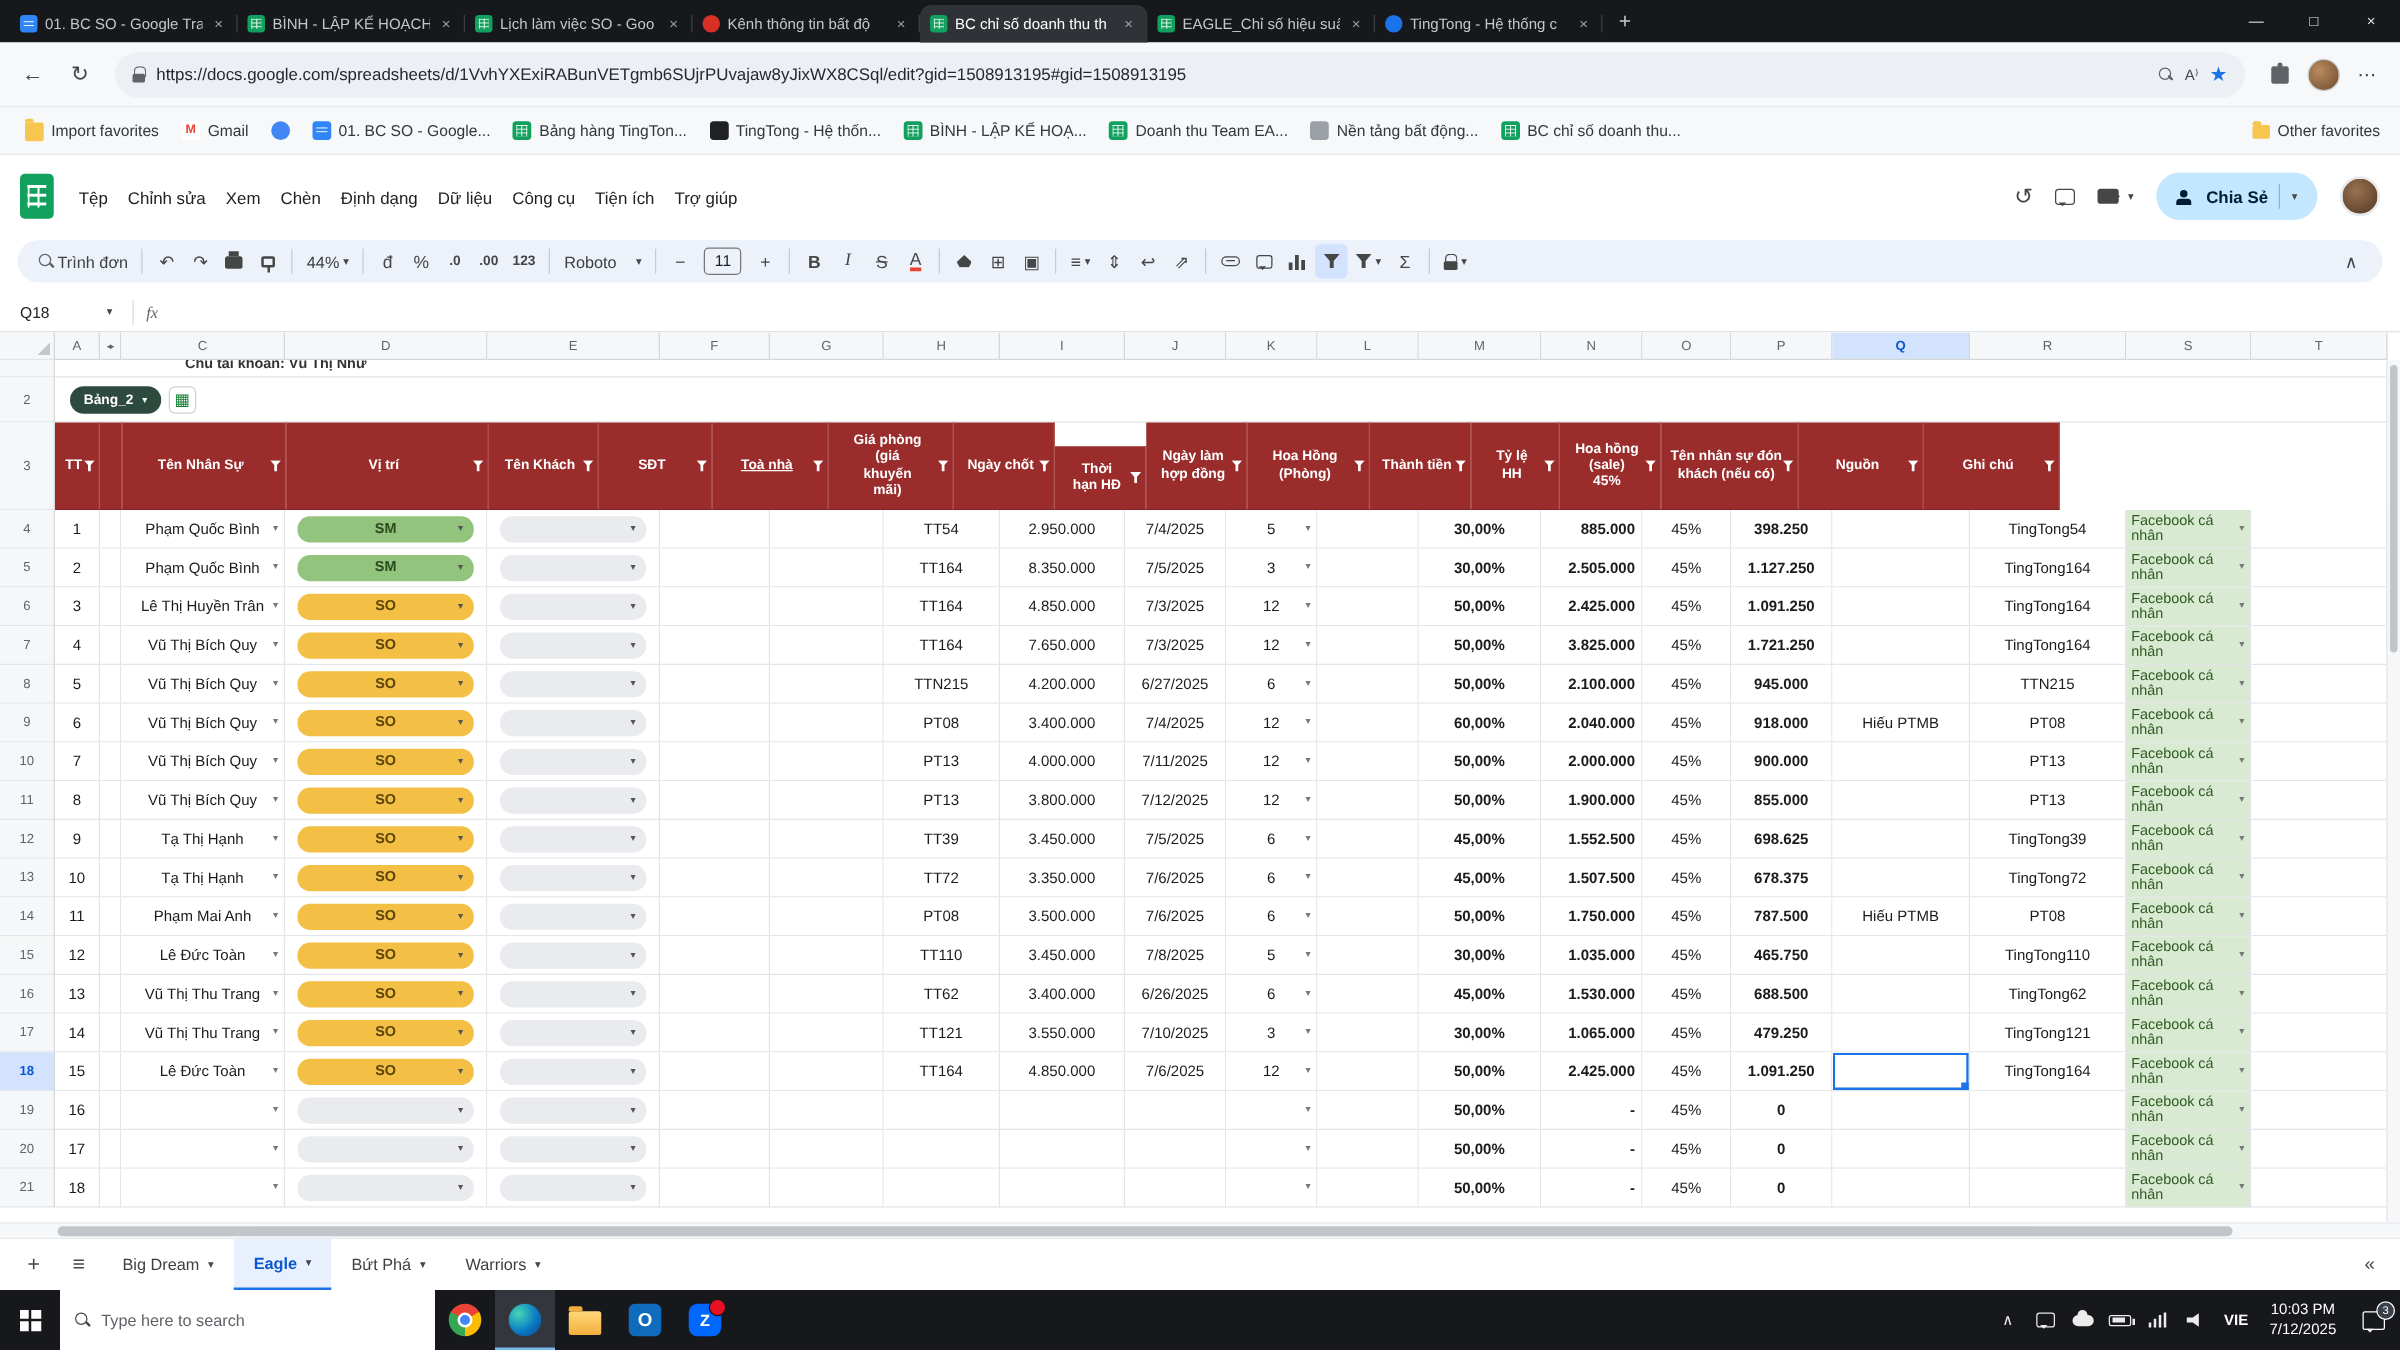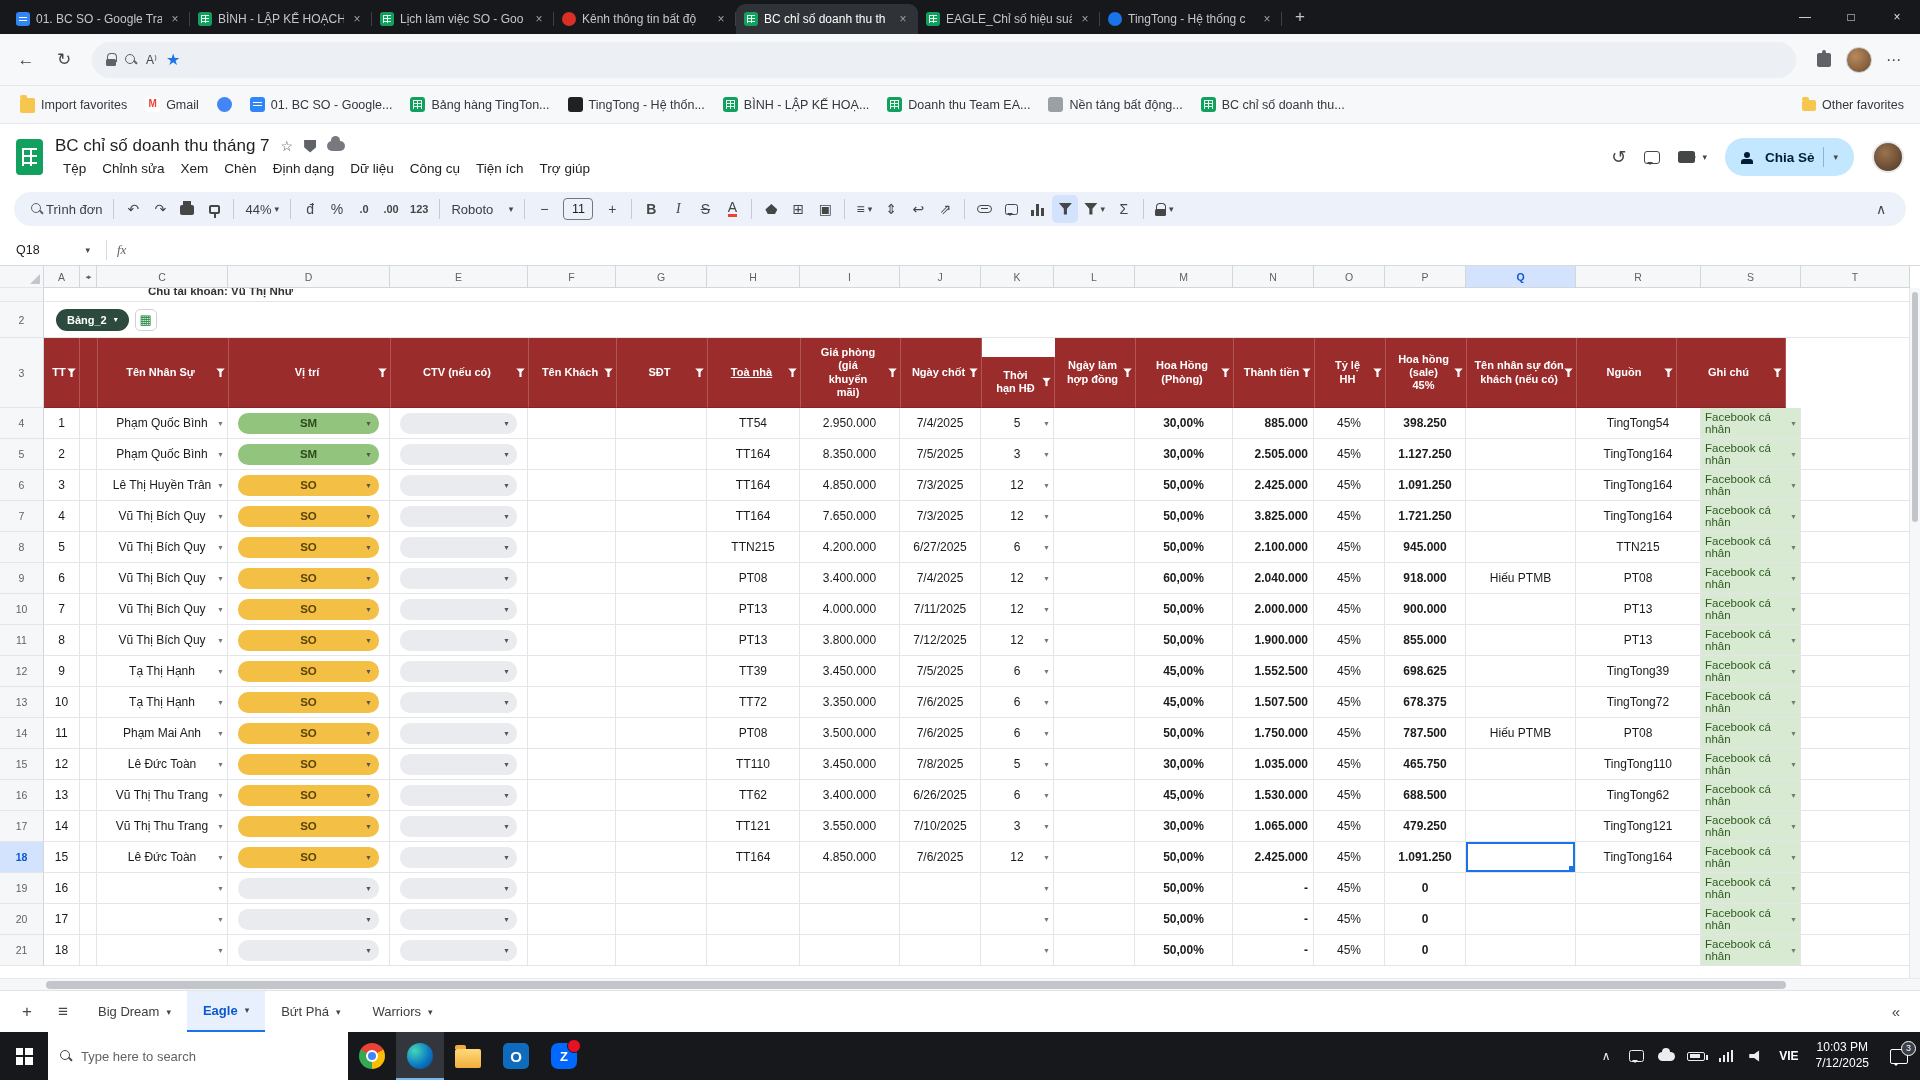--- a/index.html
+++ b/index.html
@@ -263,20 +263,21 @@
       <div class="winbtn">□</div>
       <div class="winbtn">×</div>
     </div>
   </div>
 
   <div class="navbar">
     <div class="navbtn">←</div>
     <div class="navbtn">↻</div>
     <div class="urlbar">
       <span class="lock-icon"></span>
+      <span class="url-text">https://docs.google.com/spreadsheets/d/1VvhYXExiRABunVETgmb6SUjrPUvajaw8yJixWX8CSql/edit?gid=1508913195#gid=1508913195</span>
       <span class="mag"></span>
       <span class="readaloud">A⁾</span>
       <span class="star-blue">★</span>
     </div>
     <div class="navbtn">
         <span class="puzzle"></span>
       </div>
     <div class="avatar-sm"></div>
     <div class="navbtn">
         <span class="more-ic">⋯</span>
@@ -327,26 +328,20 @@
       </div>
     <div class="bm-right">
       <span class="favicon fav-folder"></span>
       <span>Other favorites</span>
     </div>
   </div>
 
   <div class="gs-header">
     <div class="gs-logo"></div>
     <div class="gs-head-main">
-      <div class="gs-title-row">
-        <span class="doc-title">BC chỉ số doanh thu tháng 7</span>
-        <span class="title-ic">☆</span>
-        <span class="ic-shield"></span>
-        <span class="ic-cloud"></span>
-      </div>
       <div class="gs-menus" id="gsmenus">
           <div class="gs-menu-item">Tệp</div>
           <div class="gs-menu-item">Chỉnh sửa</div>
           <div class="gs-menu-item">Xem</div>
           <div class="gs-menu-item">Chèn</div>
           <div class="gs-menu-item">Định dạng</div>
           <div class="gs-menu-item">Dữ liệu</div>
           <div class="gs-menu-item">Công cụ</div>
           <div class="gs-menu-item">Tiện ích</div>
           <div class="gs-menu-item">Trợ giúp</div>
@@ -549,21 +544,20 @@
             </div>
             <div class="tbl-icon">▦</div>
           </div>
         </div>
         <div class="g-row r3">
           <div class="g-gutter" style="height: 70px;">3</div>
           <div class="g-cell hdr" style="width: 36px;">TT<span class="funnel"></span></div>
           <div class="g-cell hdr" style="width: 17px;"></div>
           <div class="g-cell hdr" style="width: 131px;">Tên Nhân Sự<span class="funnel"></span></div>
           <div class="g-cell hdr" style="width: 162px;">Vị trí<span class="funnel"></span></div>
-          <div class="g-cell hdr" style="width: 138px;">CTV (nếu có)<span class="funnel"></span></div>
           <div class="g-cell hdr" style="width: 88px;">Tên Khách<span class="funnel"></span></div>
           <div class="g-cell hdr" style="width: 91px;">SĐT<span class="funnel"></span></div>
           <div class="g-cell hdr" style="width: 93px; text-decoration: underline;">Toà nhà<span class="funnel"></span></div>
           <div class="g-cell hdr" style="width: 100px;">Giá phòng
 (giá
 khuyến
 mãi)<span class="funnel"></span></div>
           <div class="g-cell hdr" style="width: 81px;">Ngày chốt<span class="funnel"></span></div>
           <div class="g-cell hdr" style="width: 73px; margin-top: 19px;">Thời
 hạn HĐ<span class="funnel"></span></div>

